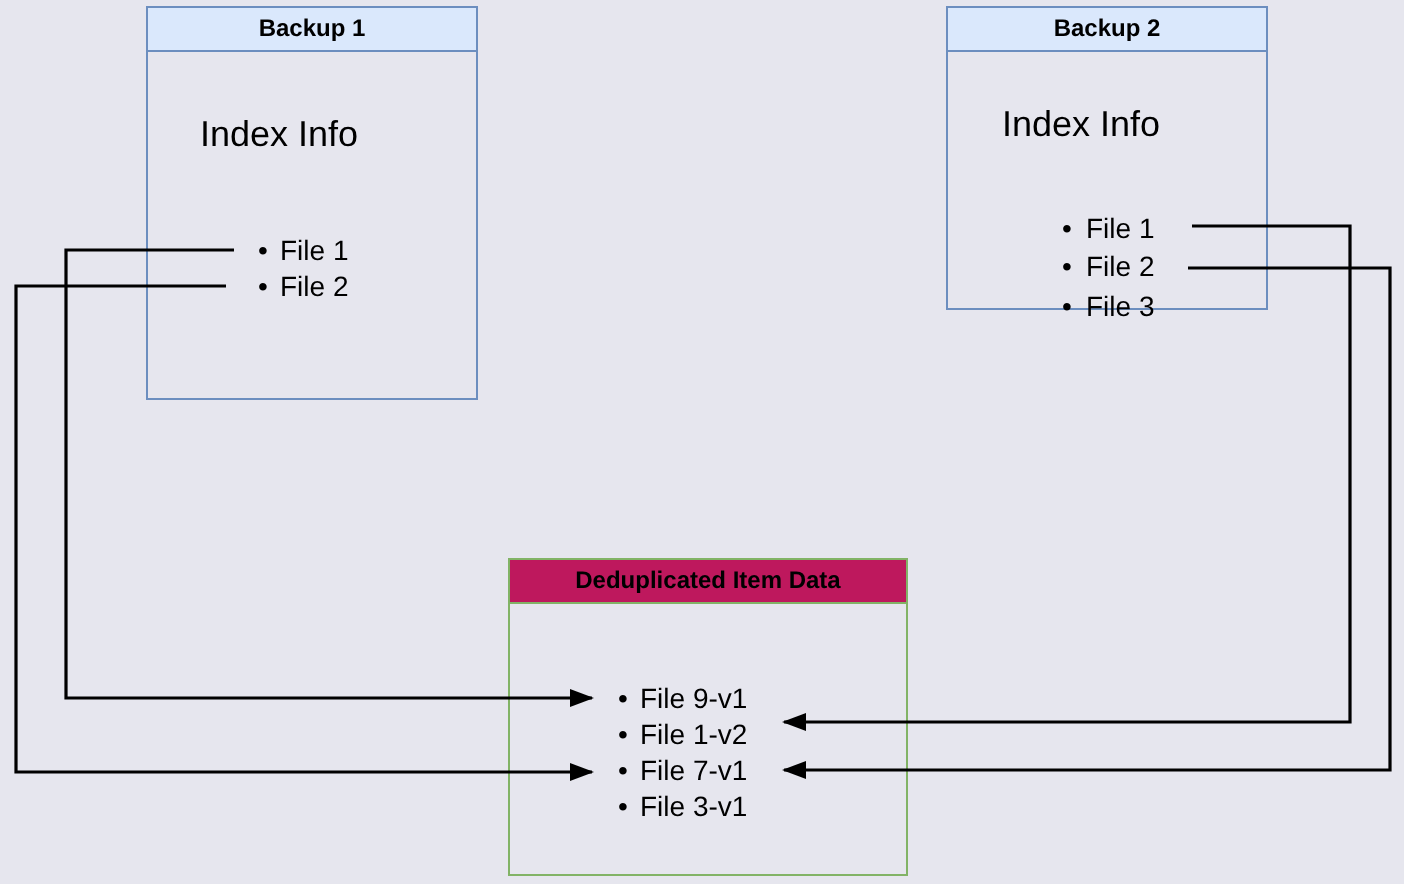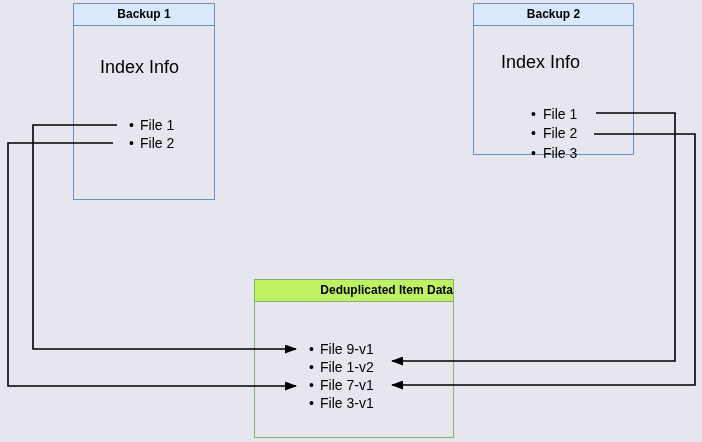--- a/index.html
+++ b/index.html
@@ -23,21 +23,21 @@
   .node-header {
     height: 21px;
     line-height: 21px;
     text-align: center;
     font-weight: bold;
     font-size: 12px;
     border-bottom: 1px solid;
     white-space: nowrap;
   }
   .blue  .node-header { background: #dae8fc; border-color: #6c8ebf; }
-  .green .node-header { background: #bef264; border-color: #82b366; text-align: right; }
+  .green .node-header { background: #be185d; border-color: #82b366; }
   .index-label {
     position: absolute;
     font-size: 18px;
     line-height: 18px;
     white-space: nowrap;
   }
   .file-list { position: absolute; }
   .file-row {
     display: flex;
     align-items: center;
@@ -60,21 +60,21 @@
     z-index: 5;
     pointer-events: none;
   }
   .edges path { pointer-events: stroke; }
 </style>
 </head>
 <body>
 
 <div class="canvas">
 
-  <div class="node blue" style="left:73px; top:3px; width:142px; height:197px;">
+  <div class="node blue" style="left:73px; top:3px; width:166px; height:197px;">
     <div class="node-header">
       <span>Backup 1</span>
     </div>
     <div class="index-label" style="left:26px; top:54px;">Index Info</div>
     <div class="file-list h18" style="left:49px; top:112px;">
       <div class="file-row">
         <span class="bullet">•</span>
         <span>File 1</span>
       </div>
       <div class="file-row">

